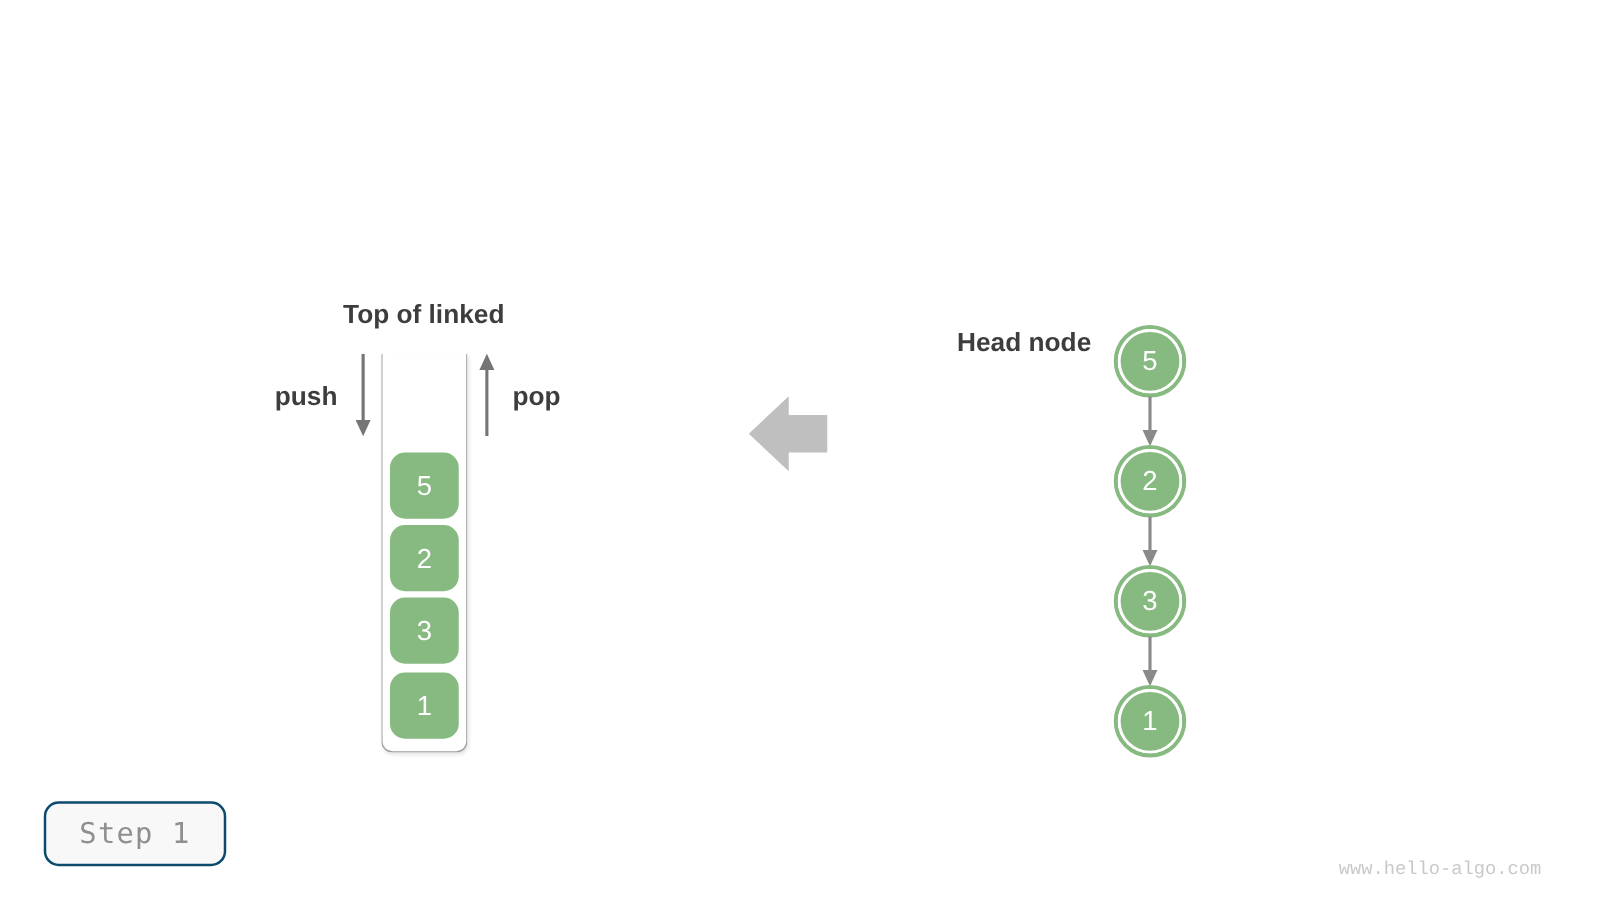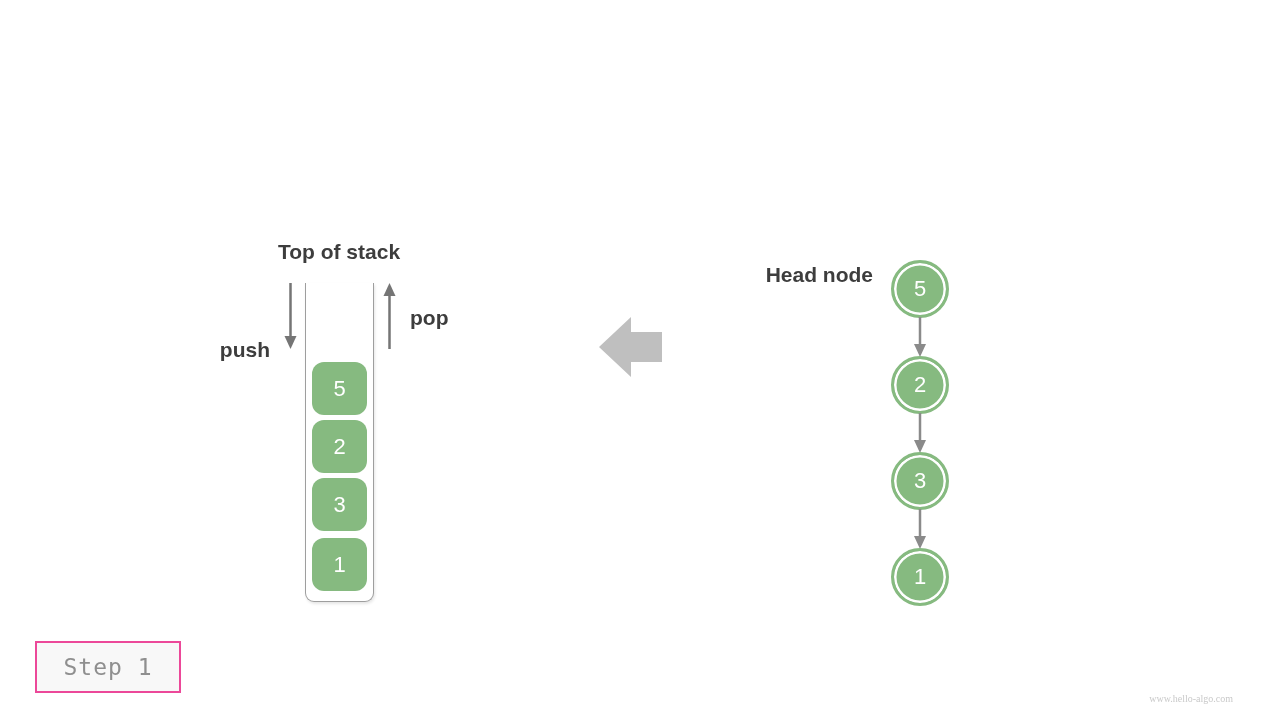--- a/index.html
+++ b/index.html
@@ -15,21 +15,21 @@
   .lbl {
     position: absolute;
     font-size: 21px;
     font-weight: bold;
     color: #3d3d3d;
     line-height: 24px;
   }
   
   .top-label    { left: 239px; top: 240px; width: 200px; text-align: center; }
   .bottom-label { left: 219px; top: 616px; width: 240px; text-align: center; }
-  .push-label   { left: 160px; top: 306px; width: 110px; text-align: right; margin-top: 32px; }
+  .push-label   { left: 160px; top: 306px; width: 110px; text-align: right; }
   .pop-label    { left: 410px; top: 306px; width: 110px; text-align: left; }
 
   .stack-container {
     position: absolute;
     left: 305px; top: 283px;
     width: 69px; height: 319px;
     border: 1.5px solid #9e9e9e;
     border-top: none;
     border-radius: 0 0 9px 9px;
     box-shadow: 1px 2px 3px rgba(0,0,0,0.10);
@@ -88,45 +88,45 @@
   .link-arrow-0 { left: 913px; top: 317px; }
   .link-arrow-1 { left: 913px; top: 413px; }
   .link-arrow-2 { left: 913px; top: 509px; }
 
   
   .step-button {
     position: absolute;
     left: 35px; top: 641px;
     width: 146px; height: 52px;
     background: #f8f8f8;
-    border: 2px solid #ec4899;
-    border-radius: 0;
+    border: 2px solid #0c4a6e;
+    border-radius: 12px;
     display: flex; align-items: center; justify-content: center;
   }
   .step-button span {
     font-family: "DejaVu Sans Mono", monospace;
     font-size: 23px;
     font-weight: 500;
     color: #8f8f8f;
     letter-spacing: 1px;
   }
   .watermark {
     position: absolute;
     right: 47px; bottom: 16px;
-    font-family: Liberation Serif, serif;
-    font-size: 10px;
+    font-family: Liberation Mono, monospace;
+    font-size: 15px;
     color: #c9c9c9;
   }
 </style>
 </head>
 <body>
 
 <div class="canvas">
 
-  <div class="lbl top-label">Top of stack</div>
+  <div class="lbl top-label">Top of linked</div>
 
   <div class="lbl push-label">push</div>
   <svg class="arrow-svg push-arrow" width="13" height="66" viewBox="0 0 13 66">
     <line x1="6.5" y1="0" x2="6.5" y2="55" stroke="#757575" stroke-width="2.5"></line>
     <polygon points="0.5,53 12.5,53 6.5,66" fill="#757575"></polygon>
   </svg>
 
   <div class="lbl pop-label">pop</div>
   <svg class="arrow-svg pop-arrow" width="13" height="66" viewBox="0 0 13 66">
     <line x1="6.5" y1="66" x2="6.5" y2="11" stroke="#757575" stroke-width="2.5"></line>

